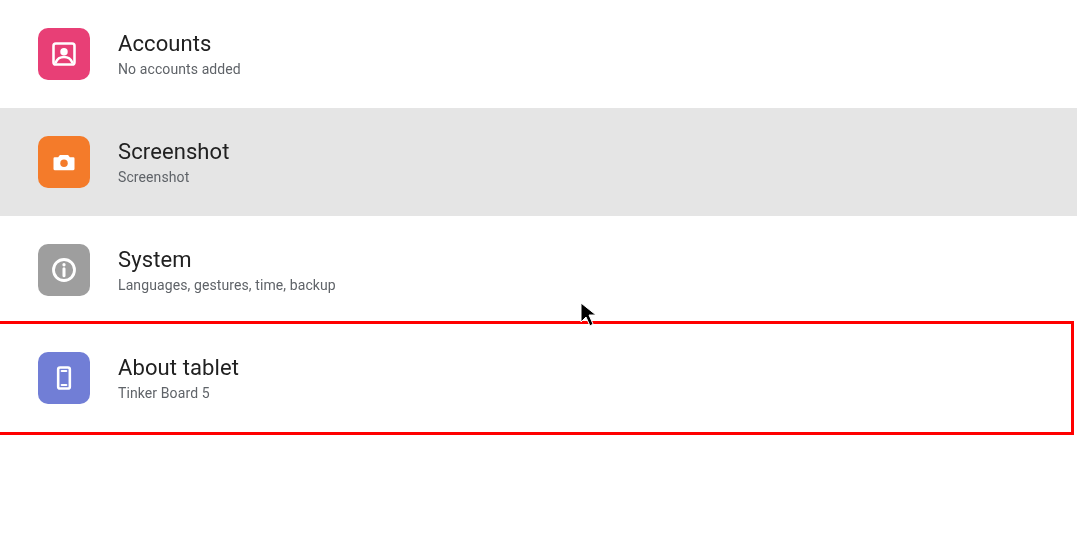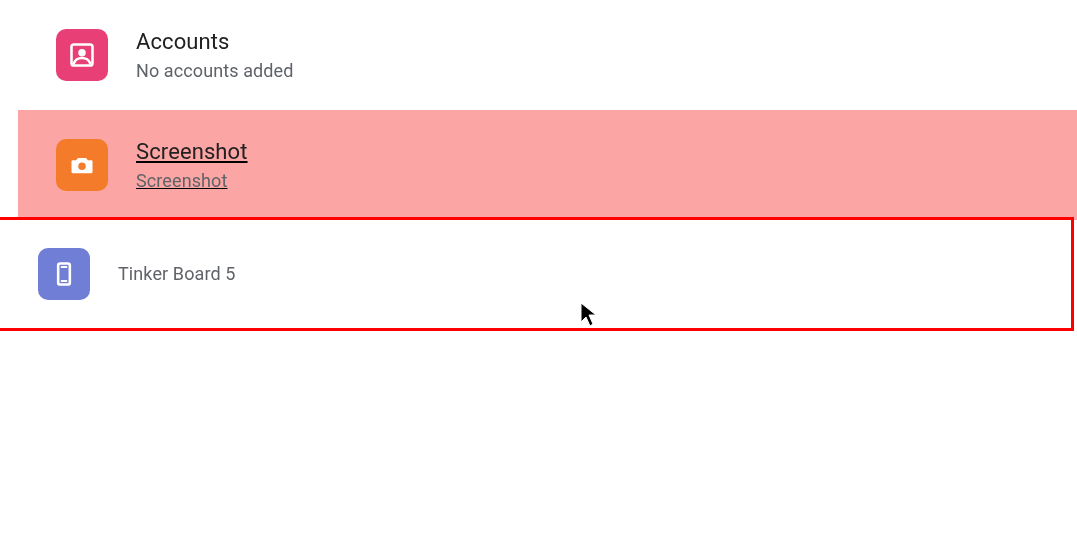--- a/index.html
+++ b/index.html
@@ -15,25 +15,23 @@
     .settings-list {
       list-style: none;
       margin: 0;
       padding: 0;
     }
     .settings-item {
       display: flex;
       align-items: center;
       padding: 28px 0 28px 38px;
       cursor: pointer;
-      margin-left: 18px;
     }
     .settings-item.hovered {
-      background: #fca5a5;
-      text-decoration: underline;
+      background: #e5e5e5;
     }
     .settings-item.highlighted {
       border: 3px solid #ff0000;
       margin: -3px 3px -3px -3px;
     }
     .icon-tile {
       width: 52px;
       height: 52px;
       border-radius: 10px;
       display: flex;
@@ -53,21 +51,21 @@
       line-height: 1.3;
     }
     .item-title {
       font-size: 22px;
       font-weight: 400;
       color: #212121;
       letter-spacing: 0.1px;
       margin-bottom: 2px;
     }
     .item-sub {
-      font-size: 18px;
+      font-size: 14px;
       color: #5f6368;
       letter-spacing: 0.1px;
     }
     .cursor {
       position: absolute;
       left: 580px;
       top: 302px;
       width: 20px;
       height: 26px;
       pointer-events: none;
@@ -99,30 +97,44 @@
         <path d="M4 8h3l1.5-2h7L17 8h3a1 1 0 0 1 1 1v9a1 1 0 0 1-1 1H4a1 1 0 0 1-1-1V9a1 1 0 0 1 1-1z"></path>
         <circle cx="12" cy="13" r="3.2" fill="#f47b2a"></circle>
       </svg>
     </div>
     <div class="item-text">
       <span class="item-title">Screenshot</span>
       <span class="item-sub">Screenshot</span>
     </div>
   </li>
 
+  <li class="settings-item">
+    <div class="icon-tile" style="background:#9e9e9e;">
+      <svg class="icon-svg" viewBox="0 0 24 24" fill="none" stroke="#fff">
+        <circle cx="12" cy="12" r="9" stroke-width="2.4"></circle>
+        <line x1="12" y1="11" x2="12" y2="17" stroke-width="2.6" stroke-linecap="round"></line>
+        <circle cx="12" cy="7.5" r="1.4" fill="#fff" stroke="none"></circle>
+      </svg>
+    </div>
+    <div class="item-text">
+      <span class="item-title">System</span>
+      <span class="item-sub">Languages, gestures, time, backup</span>
+    </div>
+  </li>
 
   <li class="settings-item highlighted">
     <div class="icon-tile" style="background:#717ed6;">
       <svg class="icon-svg" viewBox="0 0 24 24" fill="none" stroke="#fff">
         <rect x="7" y="3" width="10" height="18" rx="1.6" stroke-width="2.2"></rect>
         <line x1="10" y1="6" x2="14" y2="6" stroke-width="1.8" stroke-linecap="round"></line>
         <line x1="10" y1="18" x2="14" y2="18" stroke-width="1.8" stroke-linecap="round"></line>
       </svg>
     </div>
     <div class="item-text">
+      <span class="item-title">About tablet</span>
       <span class="item-sub">Tinker Board 5</span>
     </div>
   </li>
 
 </ul>
 
 <svg class="cursor" viewBox="0 0 20 26">
   <path d="M1 1 L1 20 L6 15 L10 24 L13 22 L9 13 L16 13 Z" fill="#000" stroke="#fff" stroke-width="1"></path>
 </svg>
 

